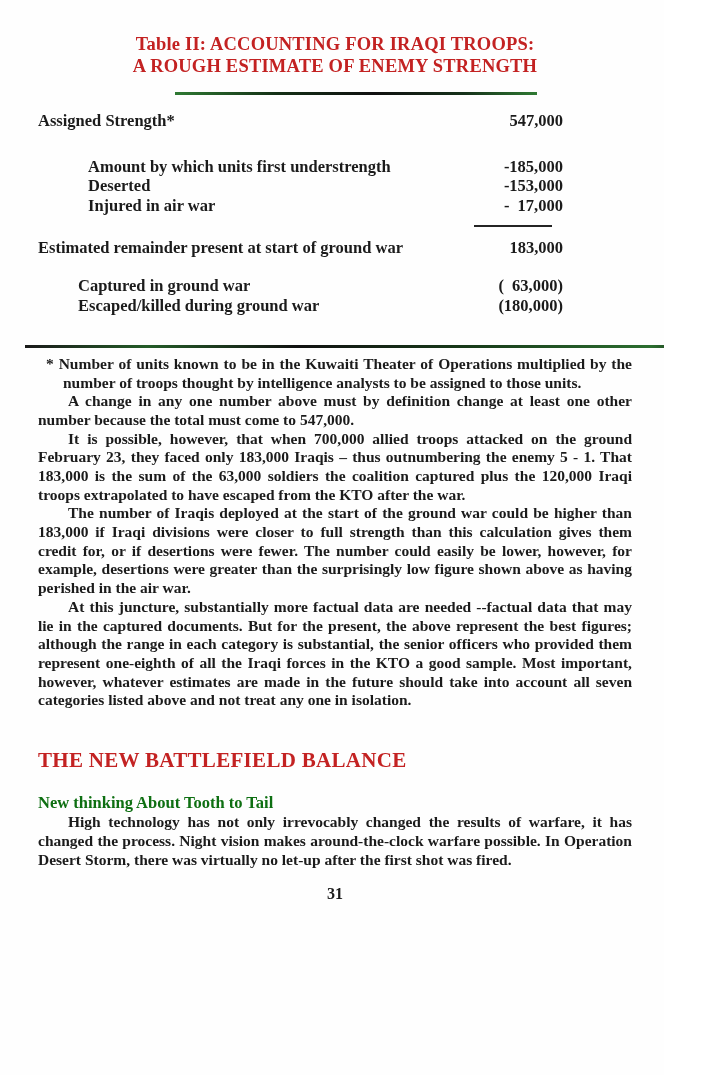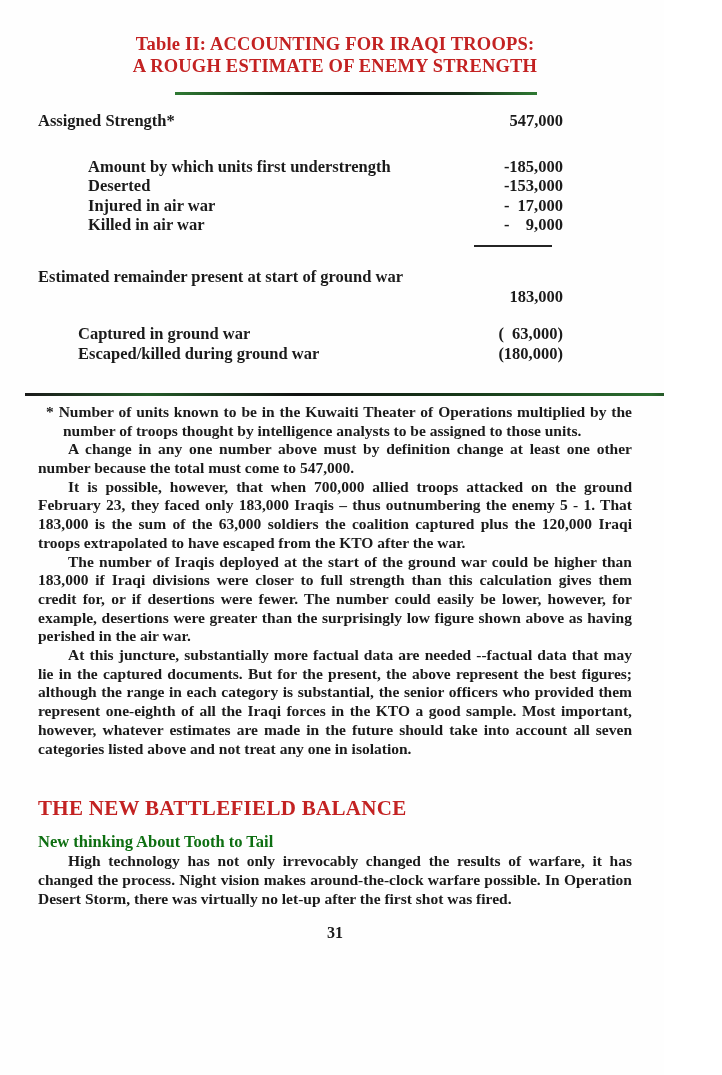--- a/index.html
+++ b/index.html
@@ -40,21 +40,21 @@
   }
   .tvalue{white-space:pre;text-align:right;}
   .row-assigned{margin-top:16px;}
   .deductions{margin-top:26px;}
   .deductions .trow{padding-left:50px;}
   .subtotal-rule{
     height:2px;width:78px;
     background:#242424;
     margin:10px 80px 0 auto;
   }
-  .row-remainder{margin-top:20px;flex-direction:column;}
+  .row-remainder{margin-top:11px;}
   .ground{margin-top:18px;}
   .ground .trow{padding-left:40px;}
   .divider-full{
     height:3px;width:681px;
     margin:30px 0 0 -13px;
     background:linear-gradient(90deg,#1a1a1a,#245c28 18%,#111111 40%,#173a19 65%,#2c6e30 92%,#111111);
   }
   
   .footnote{
     margin:6px 0 0 8px;
@@ -74,21 +74,21 @@
   .p4{margin-top:20px;}
   .p5{margin-top:22px;}
   
   .section-heading{
     margin-top:38px;
     color:var(--accent-red);
     font-size:21px;line-height:24px;
     letter-spacing:.3px;
   }
   .sub-heading{
-    margin-top:12px;
+    margin-top:21px;
     color:var(--accent-green);
     font-size:16.5px;line-height:20px;
   }
   .page-number{
     text-align:center;
     margin-top:16px;
     font-size:16px;
   }
 </style>
 </head>
@@ -115,24 +115,20 @@
         <span class="tlabel">Amount by which units first understrength</span>
         <span class="tvalue">-185,000</span>
       </div>
       <div class="trow">
         <span class="tlabel">Deserted</span>
         <span class="tvalue">-153,000</span>
       </div>
       <div class="trow">
         <span class="tlabel">Injured in air war</span>
         <span class="tvalue">-  17,000</span>
-      </div>
-      <div class="trow">
-        <span class="tlabel">Killed in air war</span>
-        <span class="tvalue">-    9,000</span>
       </div>
     </div>
 
     <div class="subtotal-rule"></div>
 
     <div class="trow row-remainder">
       <span class="tlabel">Estimated remainder present at start of ground war</span>
       <span class="tvalue">183,000</span>
     </div>
 

